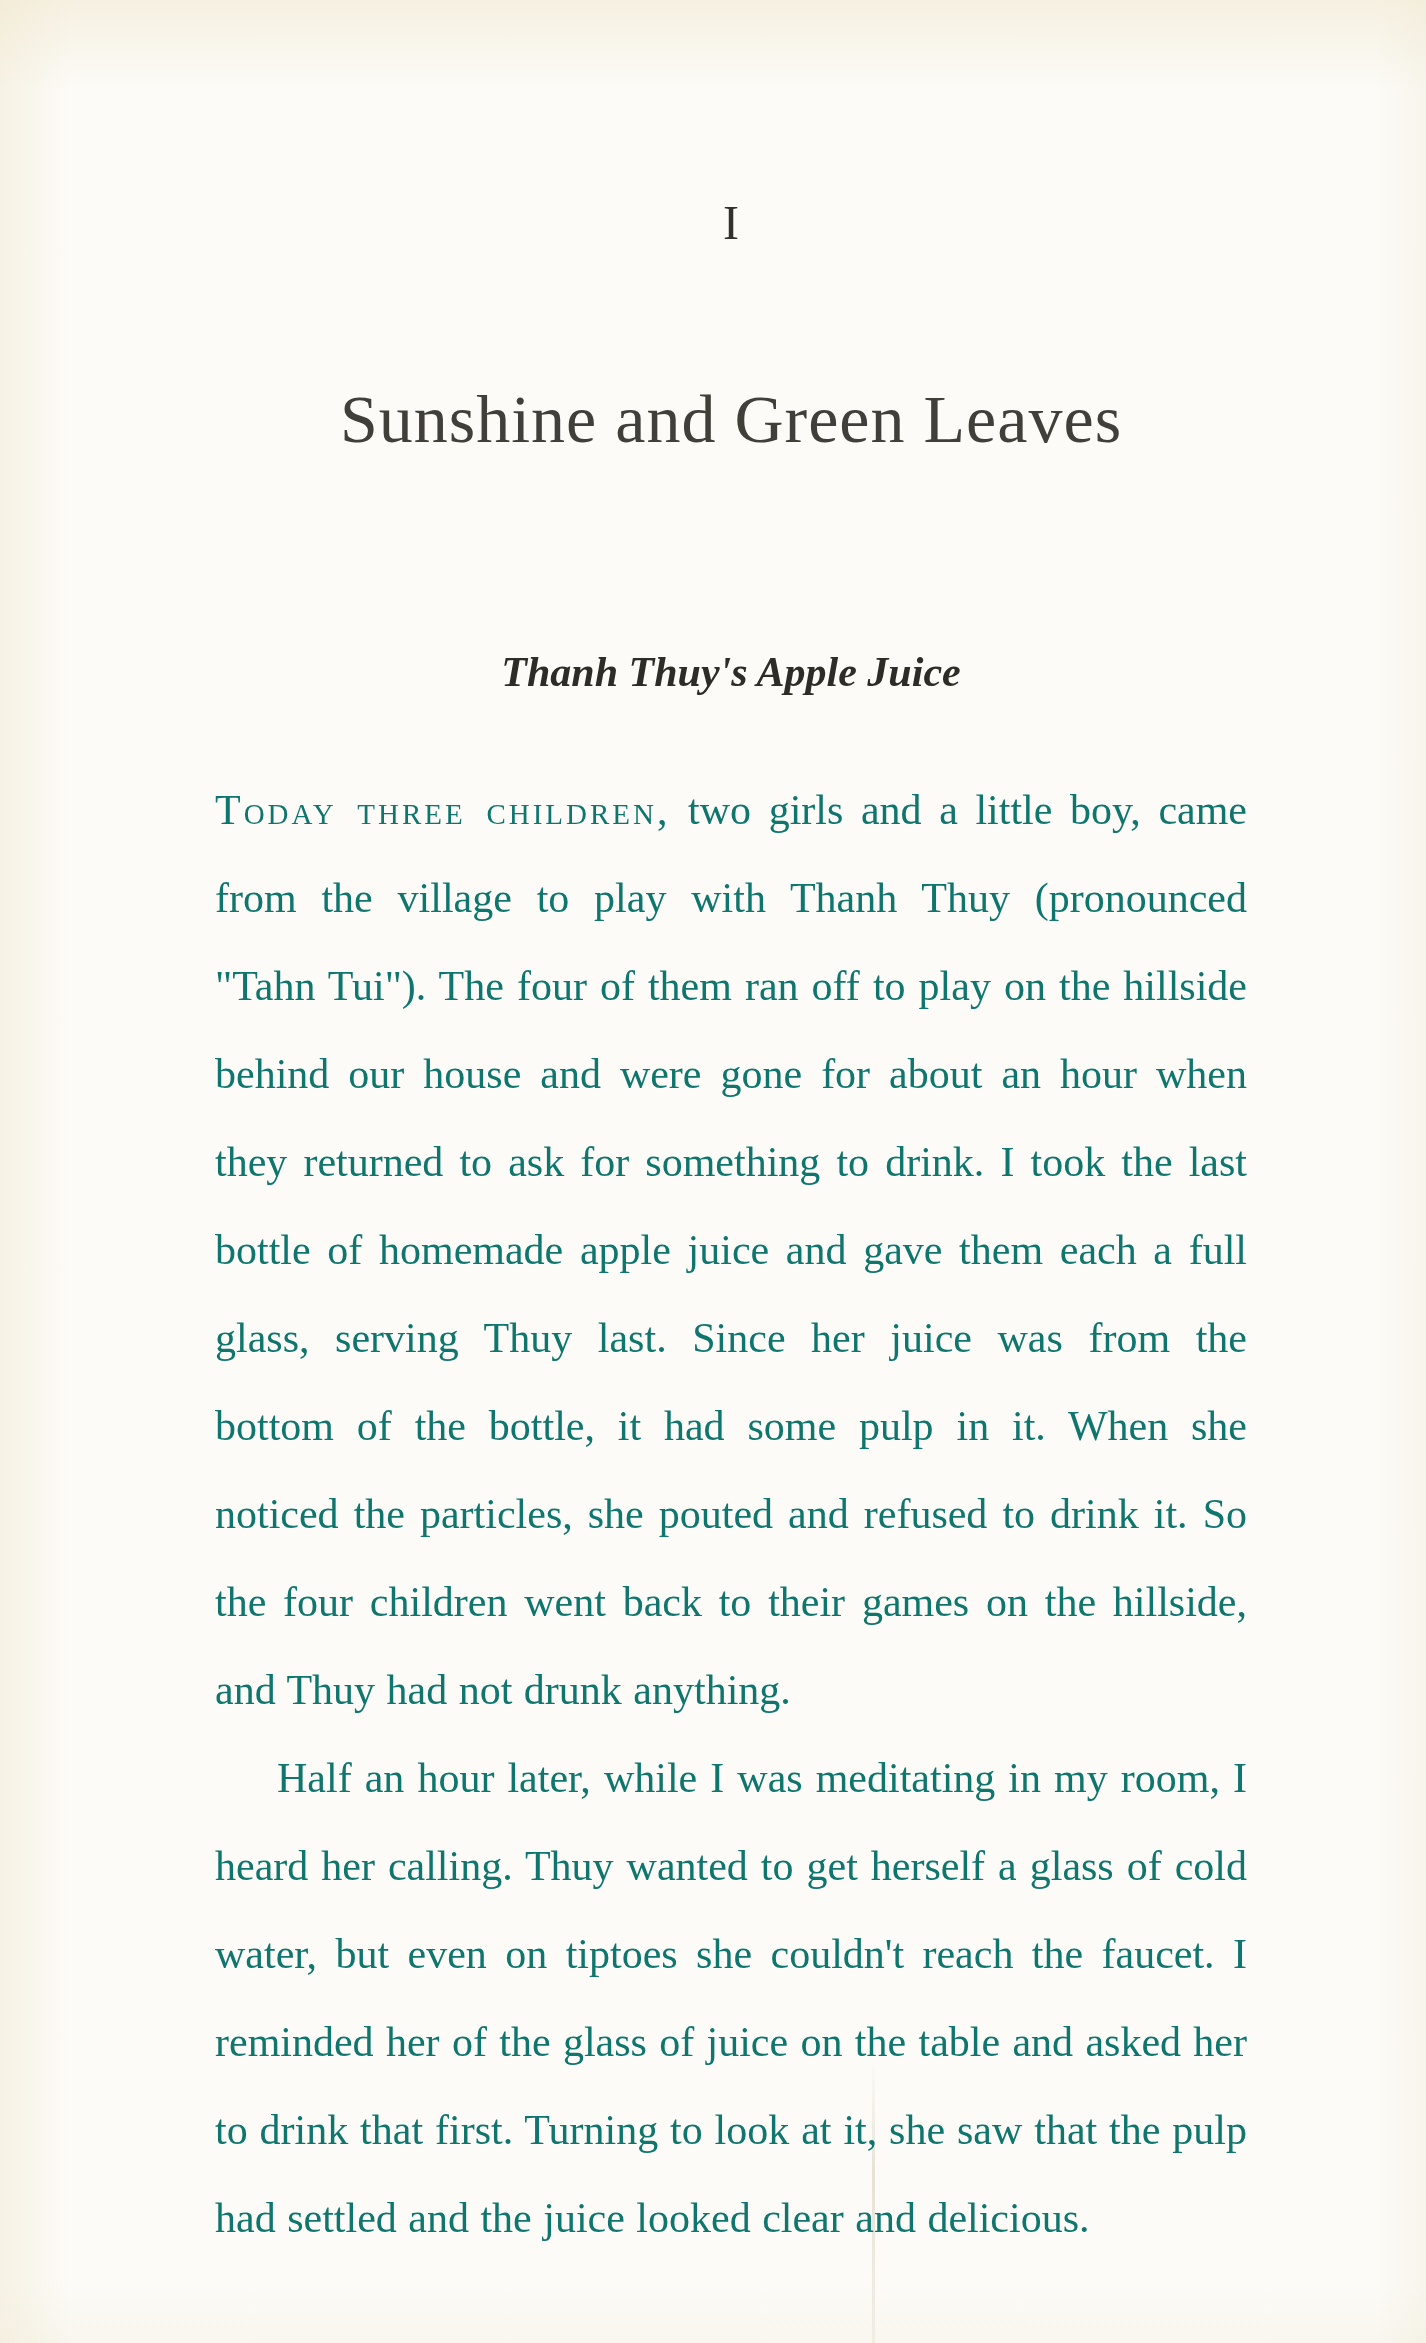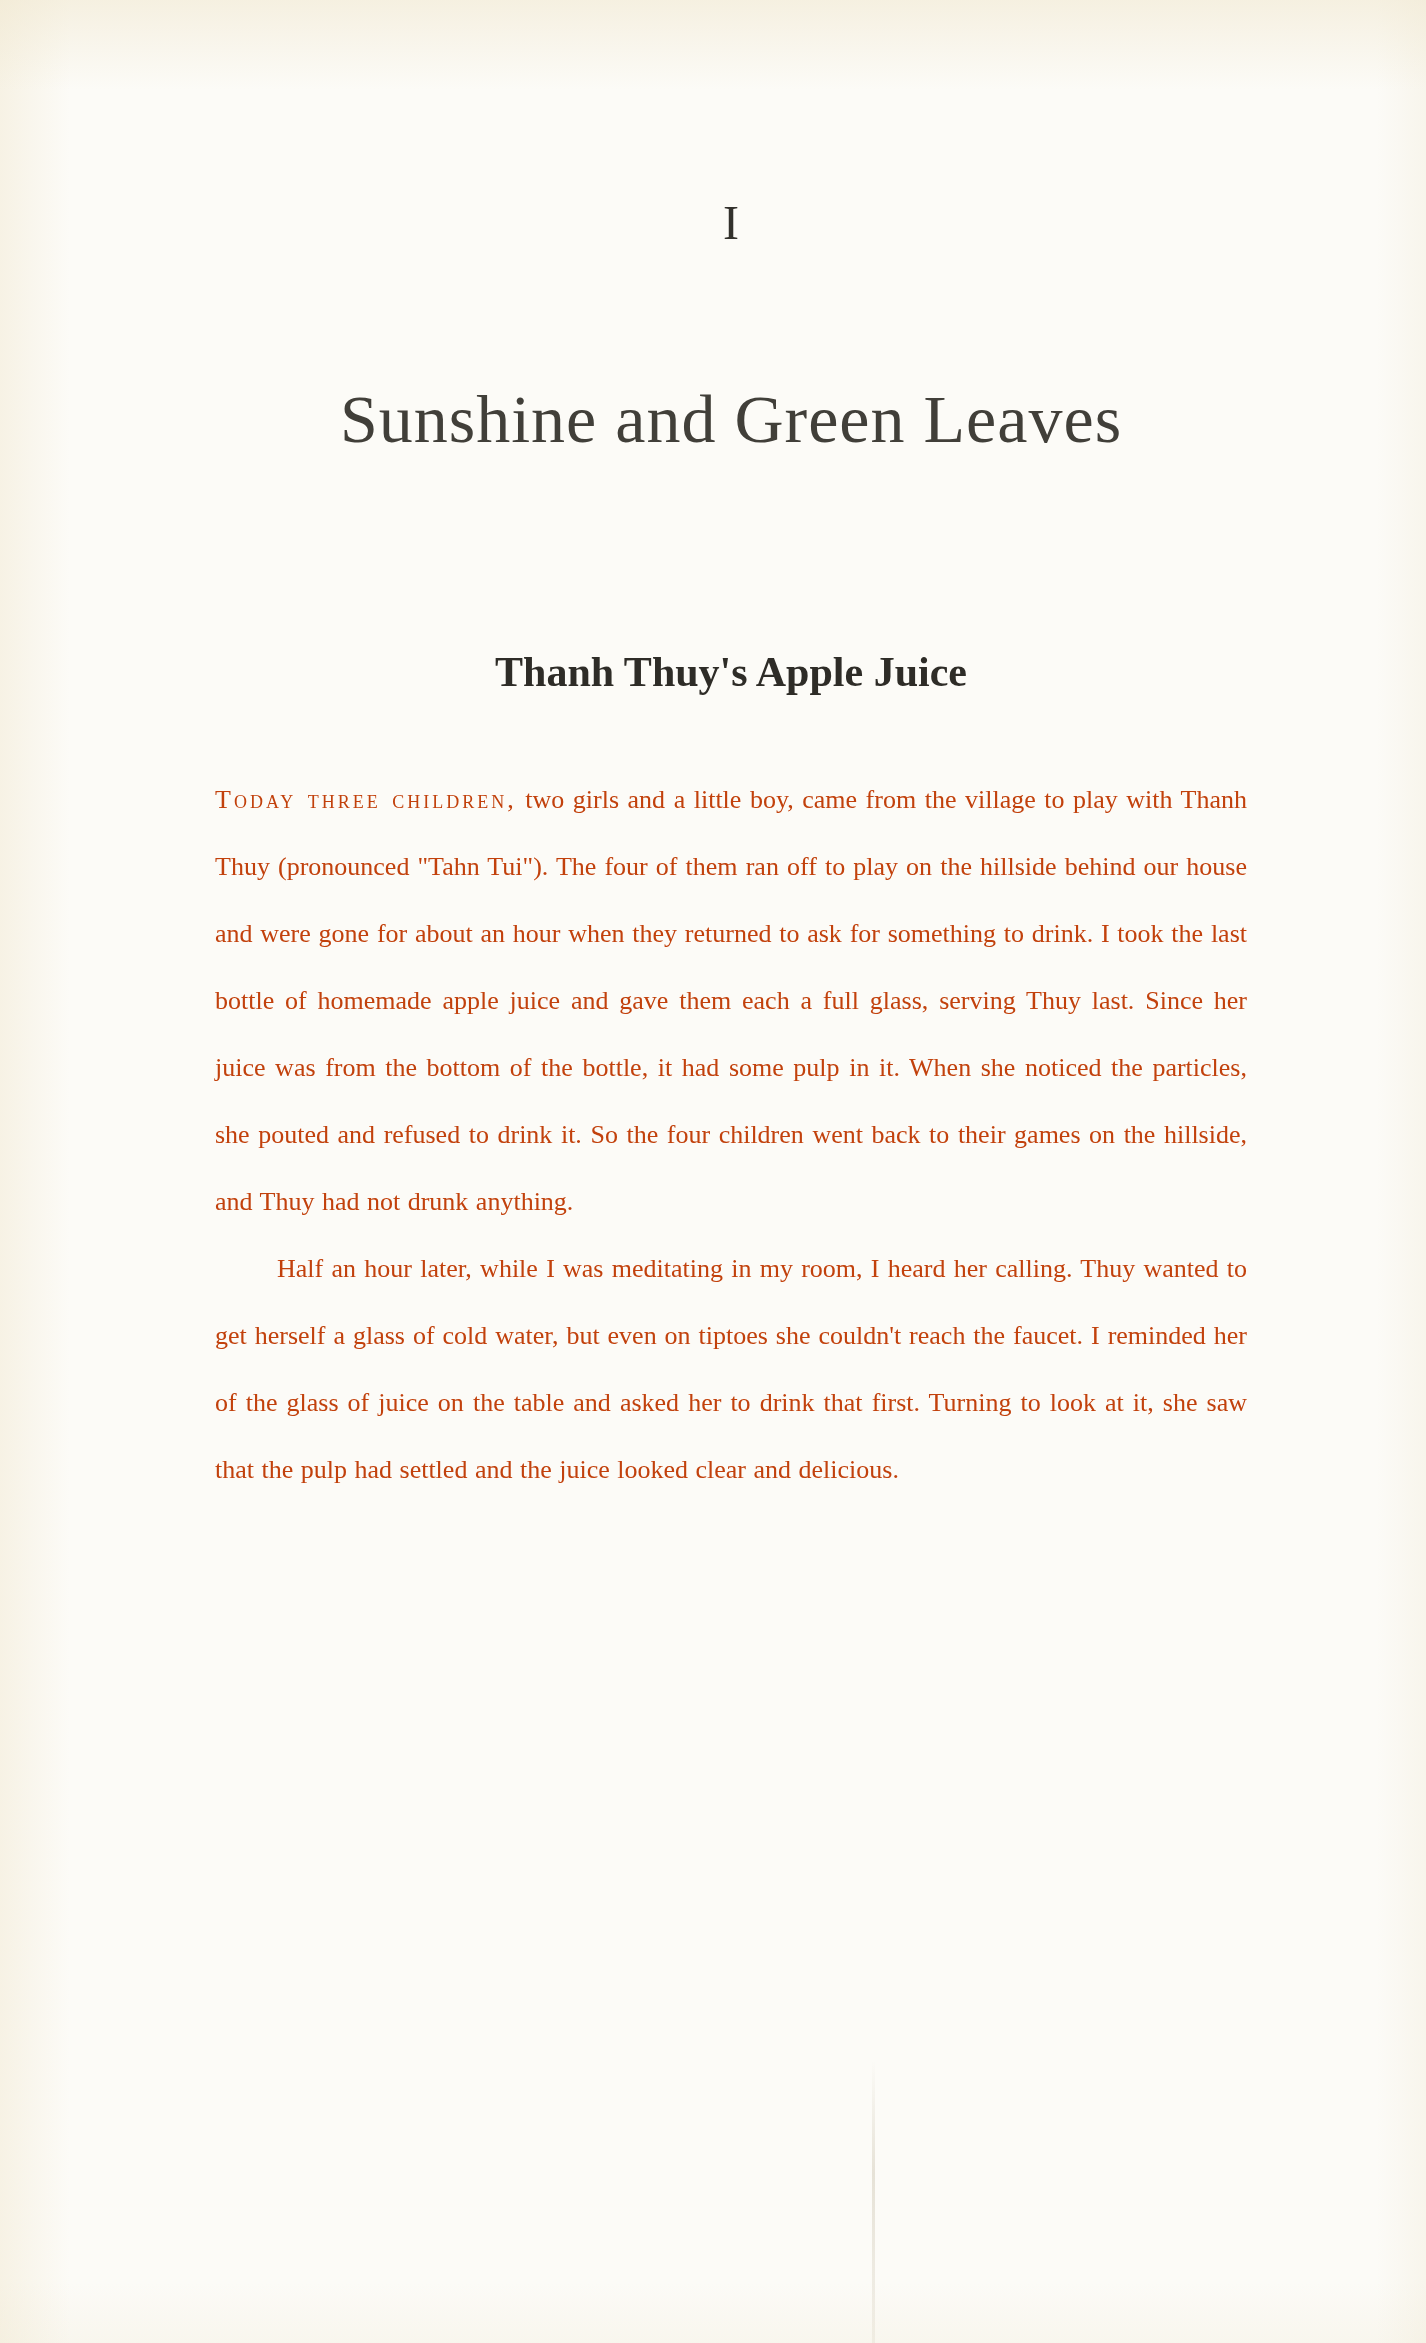--- a/index.html
+++ b/index.html
@@ -54,29 +54,30 @@
     font-weight: normal;
     letter-spacing: 1px;
     color: #413f39;
   }
   .section-title {
     margin: 190px 0 0 0;
     text-align: center;
     font-size: 42px;
     line-height: 48px;
     font-weight: bold;
+    font-style: italic;
     color: #2e2c27;
   }
   .body-text {
     margin-top: 70px;
-    font-size: 26px;
-    line-height: 67px;
+    font-size: 42px;
+    line-height: 88px;
     text-align: justify;
     word-spacing: 1px;
-    color: #c2410c;
+    color: #0f766e;
   }
   .body-text p { margin: 0; }
   .body-text p.indent { text-indent: 62px; }
   .smallcaps {
     font-variant: small-caps;
     letter-spacing: 3px;
   }
 </style>
 </head>
 <body>

